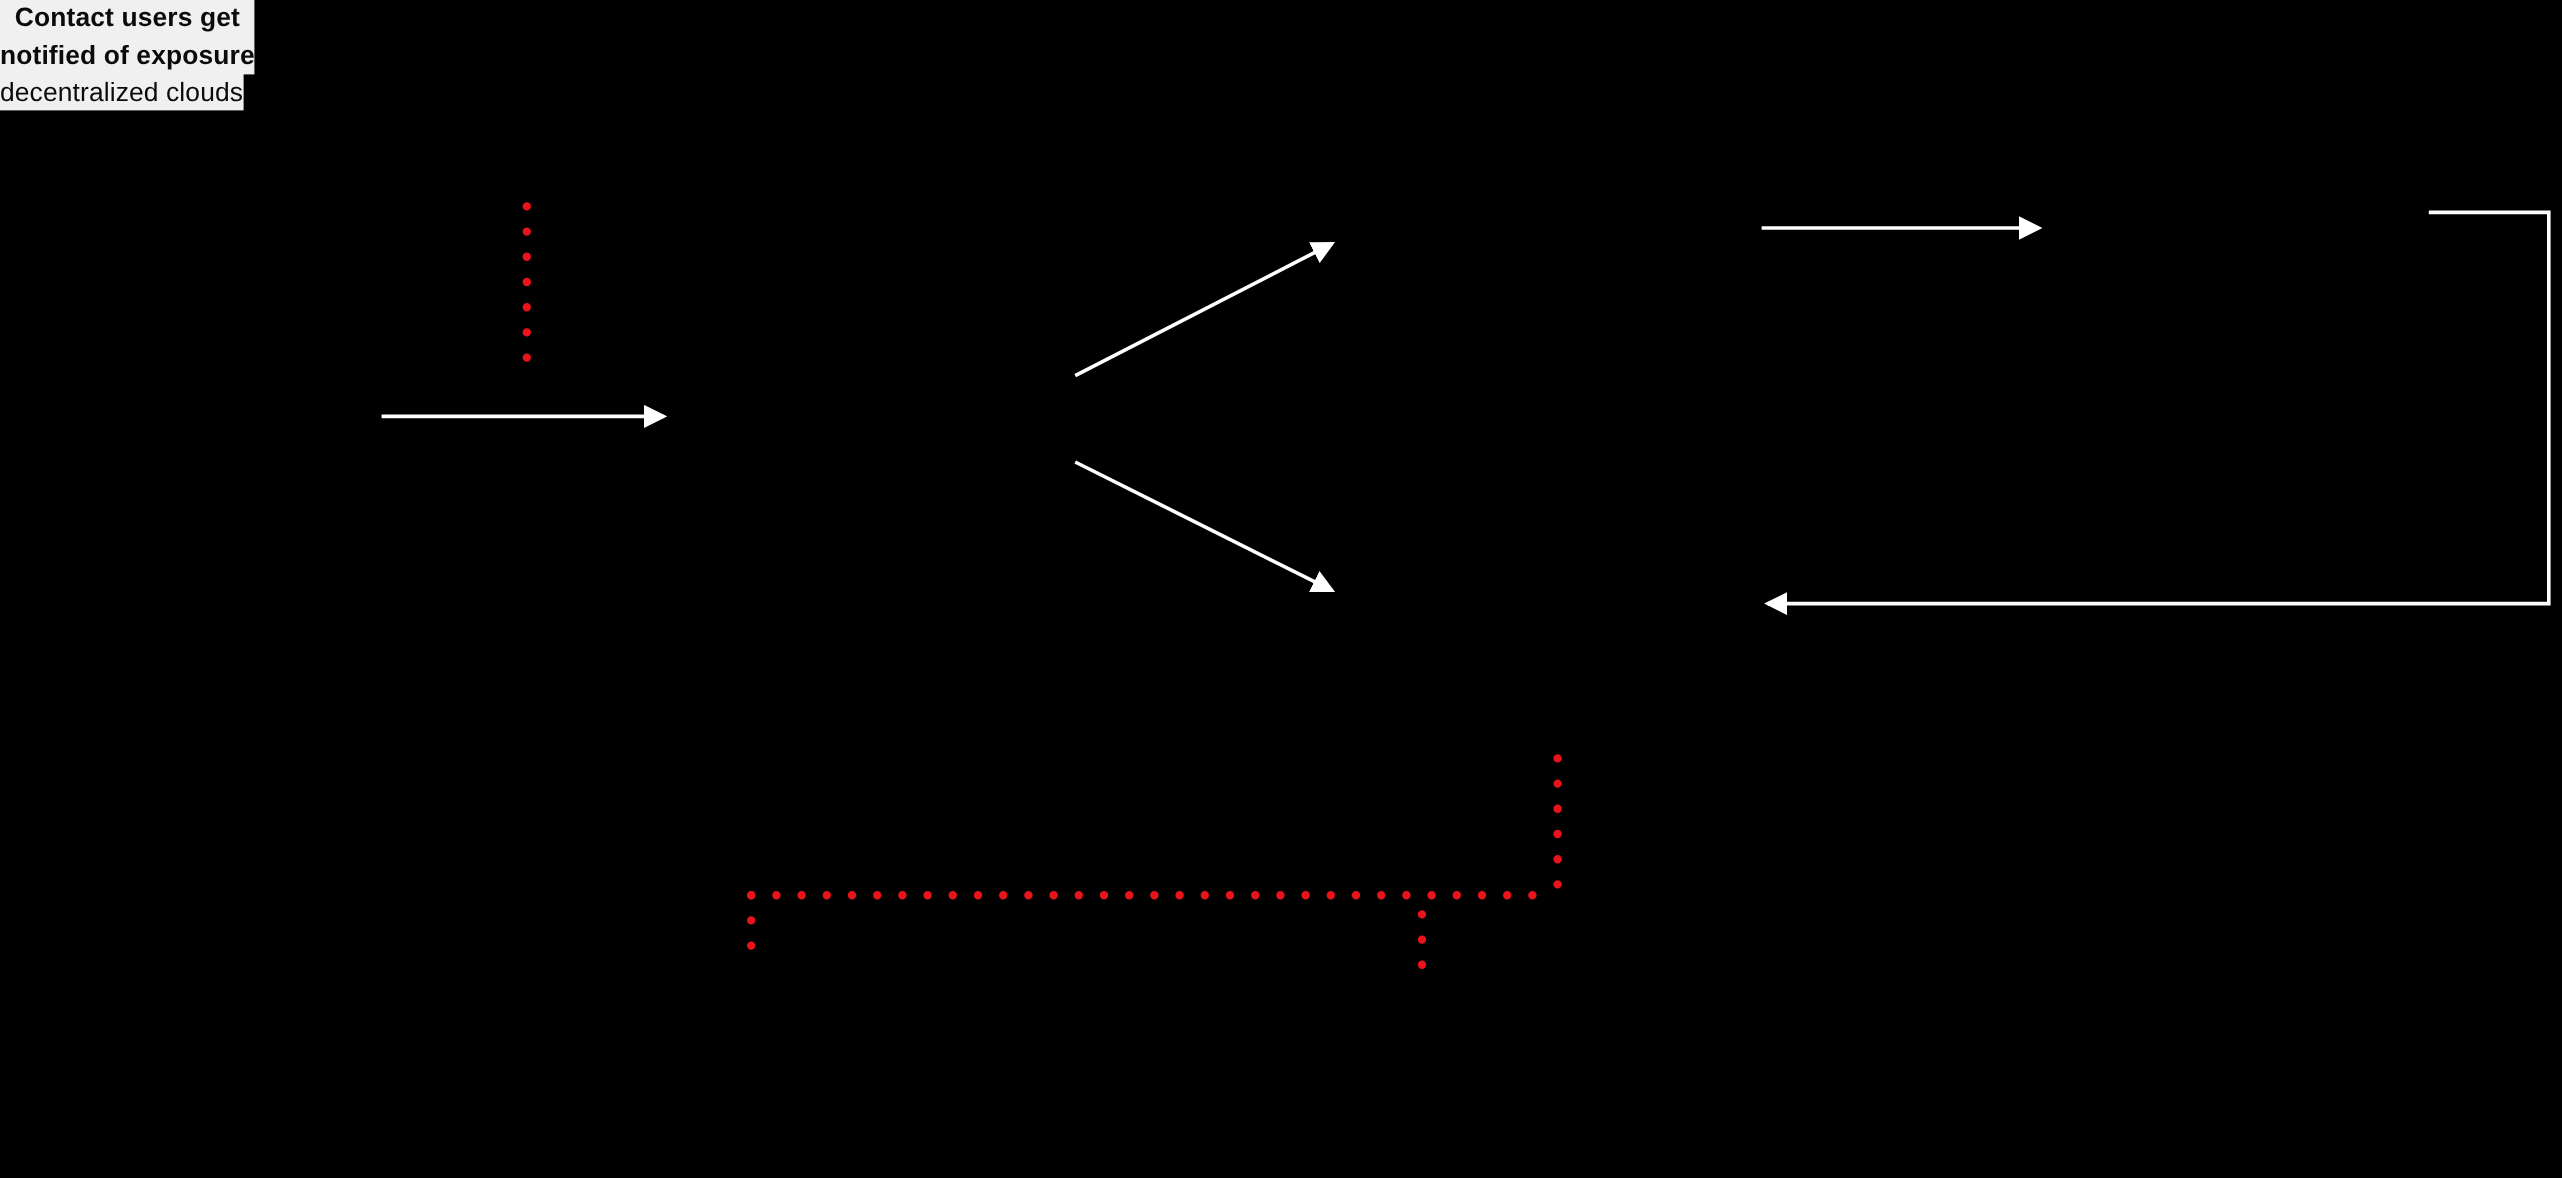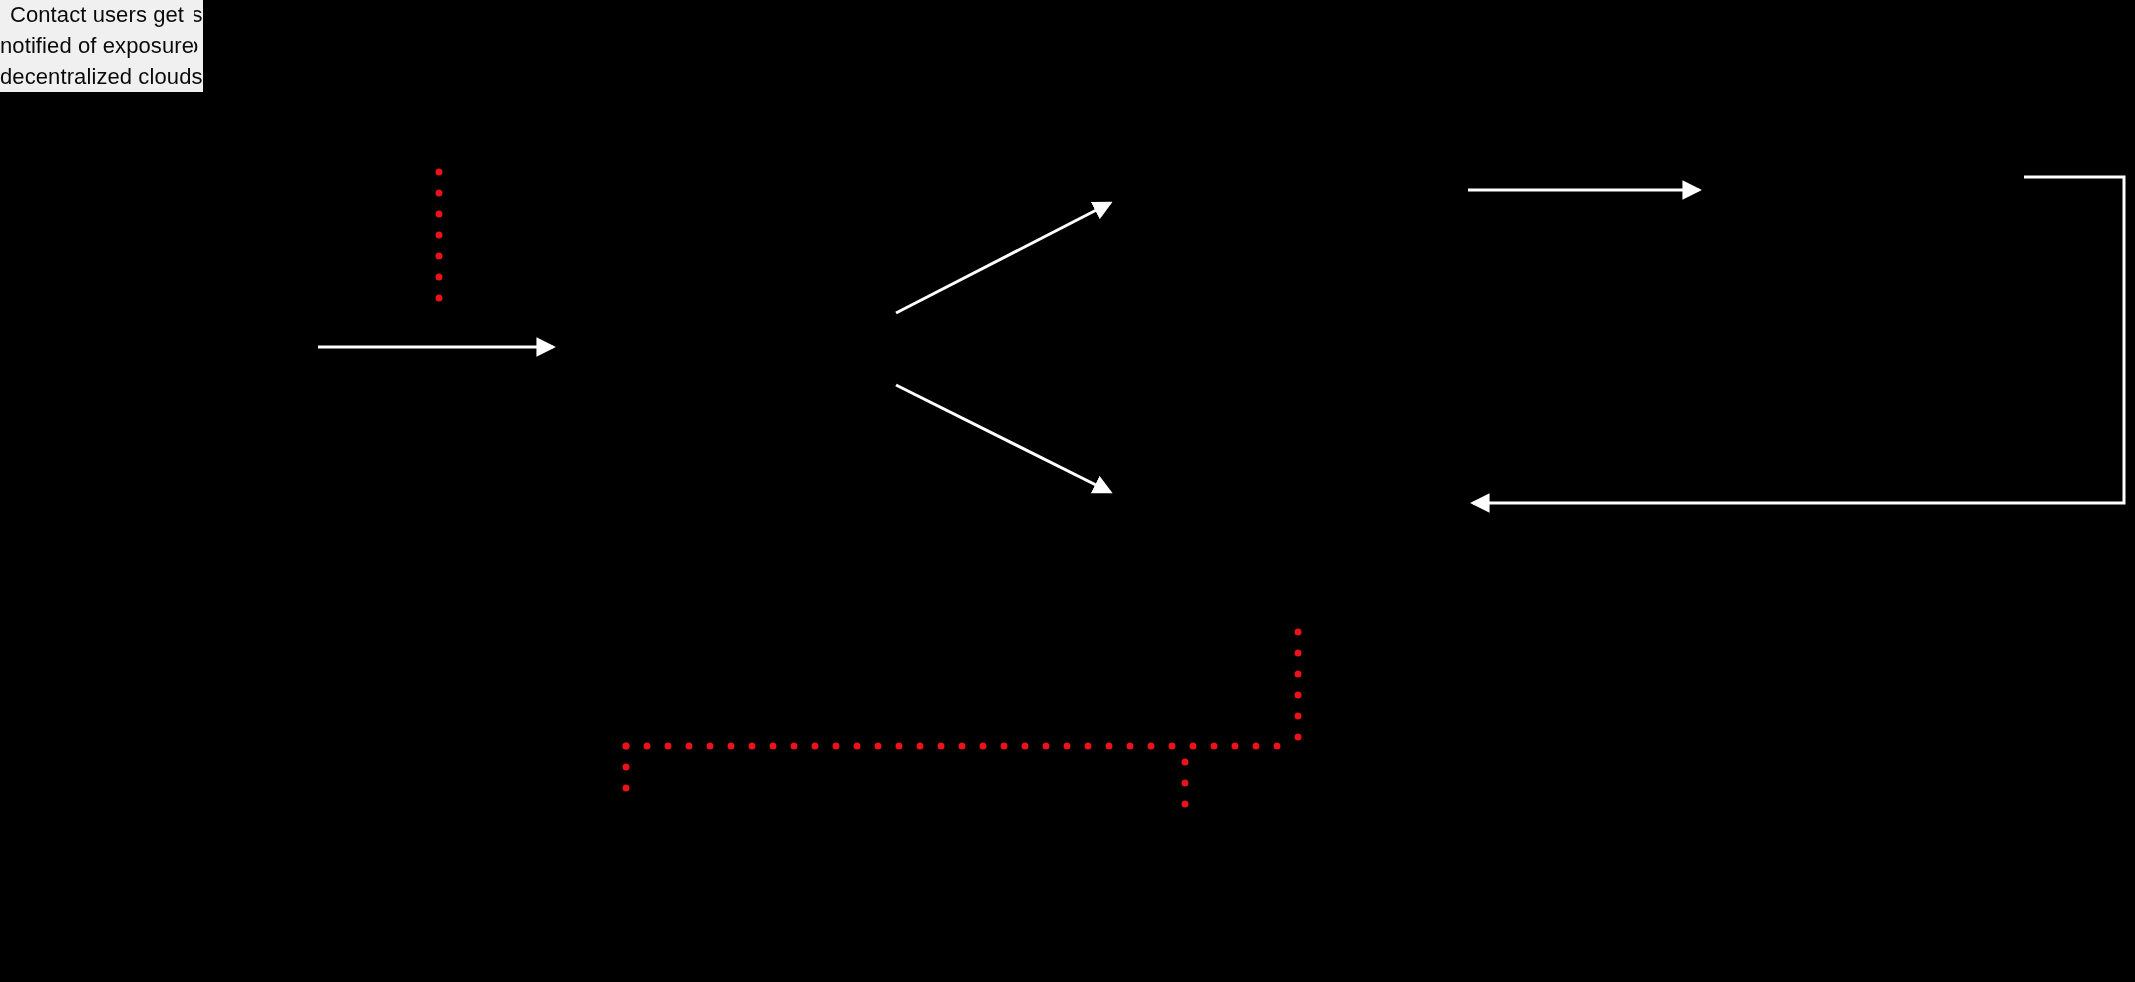--- a/index.html
+++ b/index.html
@@ -35,21 +35,21 @@
     text-align:center;
     font-size:22px;
     line-height:1.4;
     white-space:pre-line;
     letter-spacing:0.1px;
   }
   .node-1{left:0;   top:245; width:287; height:201;}
   .node-2{left:592; top:246; width:284; height:203;}
   .node-3{left:1151;top:93;  width:283; height:204;}
   .node-4{left:1739;top:88;  width:284; height:205;}
-  .node-5{left:1151;top:399; width:283; height:205;}
+  .node-5{left:1151;top:399; width:283; height:205;font-weight:bold;}
   .pill{
     position:absolute;
     background:var(--red);
     border-radius:999px;
   }
   .pill-top{left:253; top:7;   width:373; height:137;}
   .pill-bl {left:351; top:824; width:531; height:158;}
   .pill-br {left:923; top:824; width:531; height:158;}
   .solid-line{stroke:var(--arrow);stroke-width:3;fill:none;}
   .dotted-line{stroke:var(--red);stroke-width:7;stroke-linecap:round;stroke-dasharray:0 21;fill:none;}

